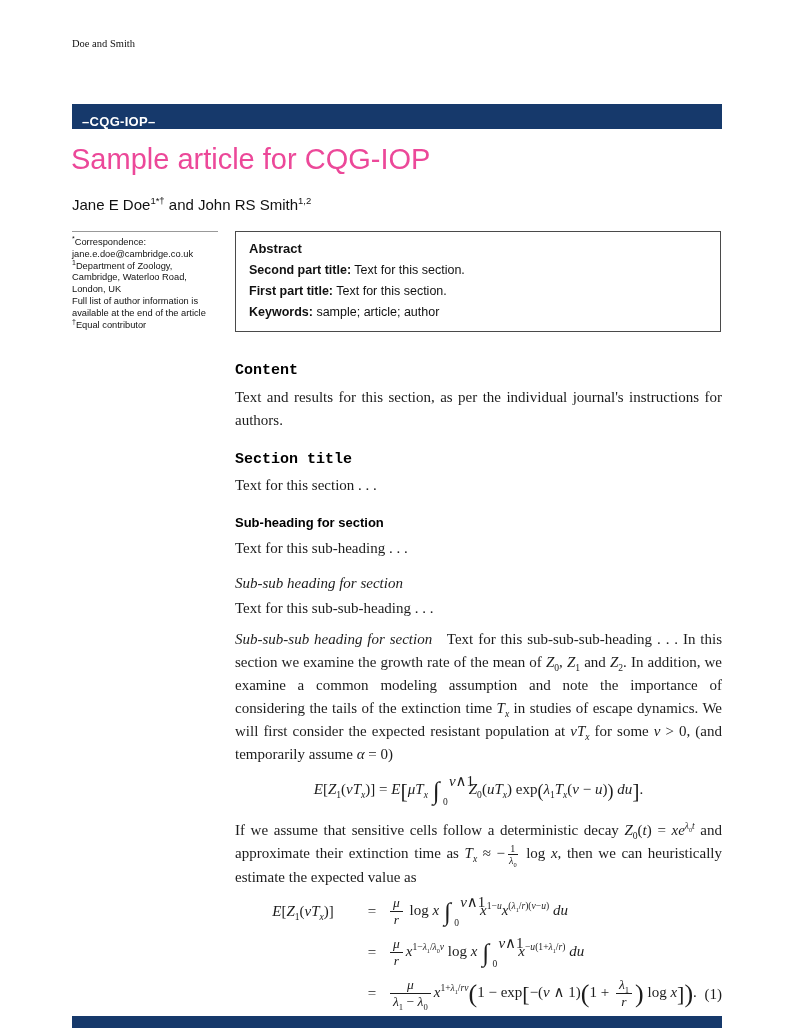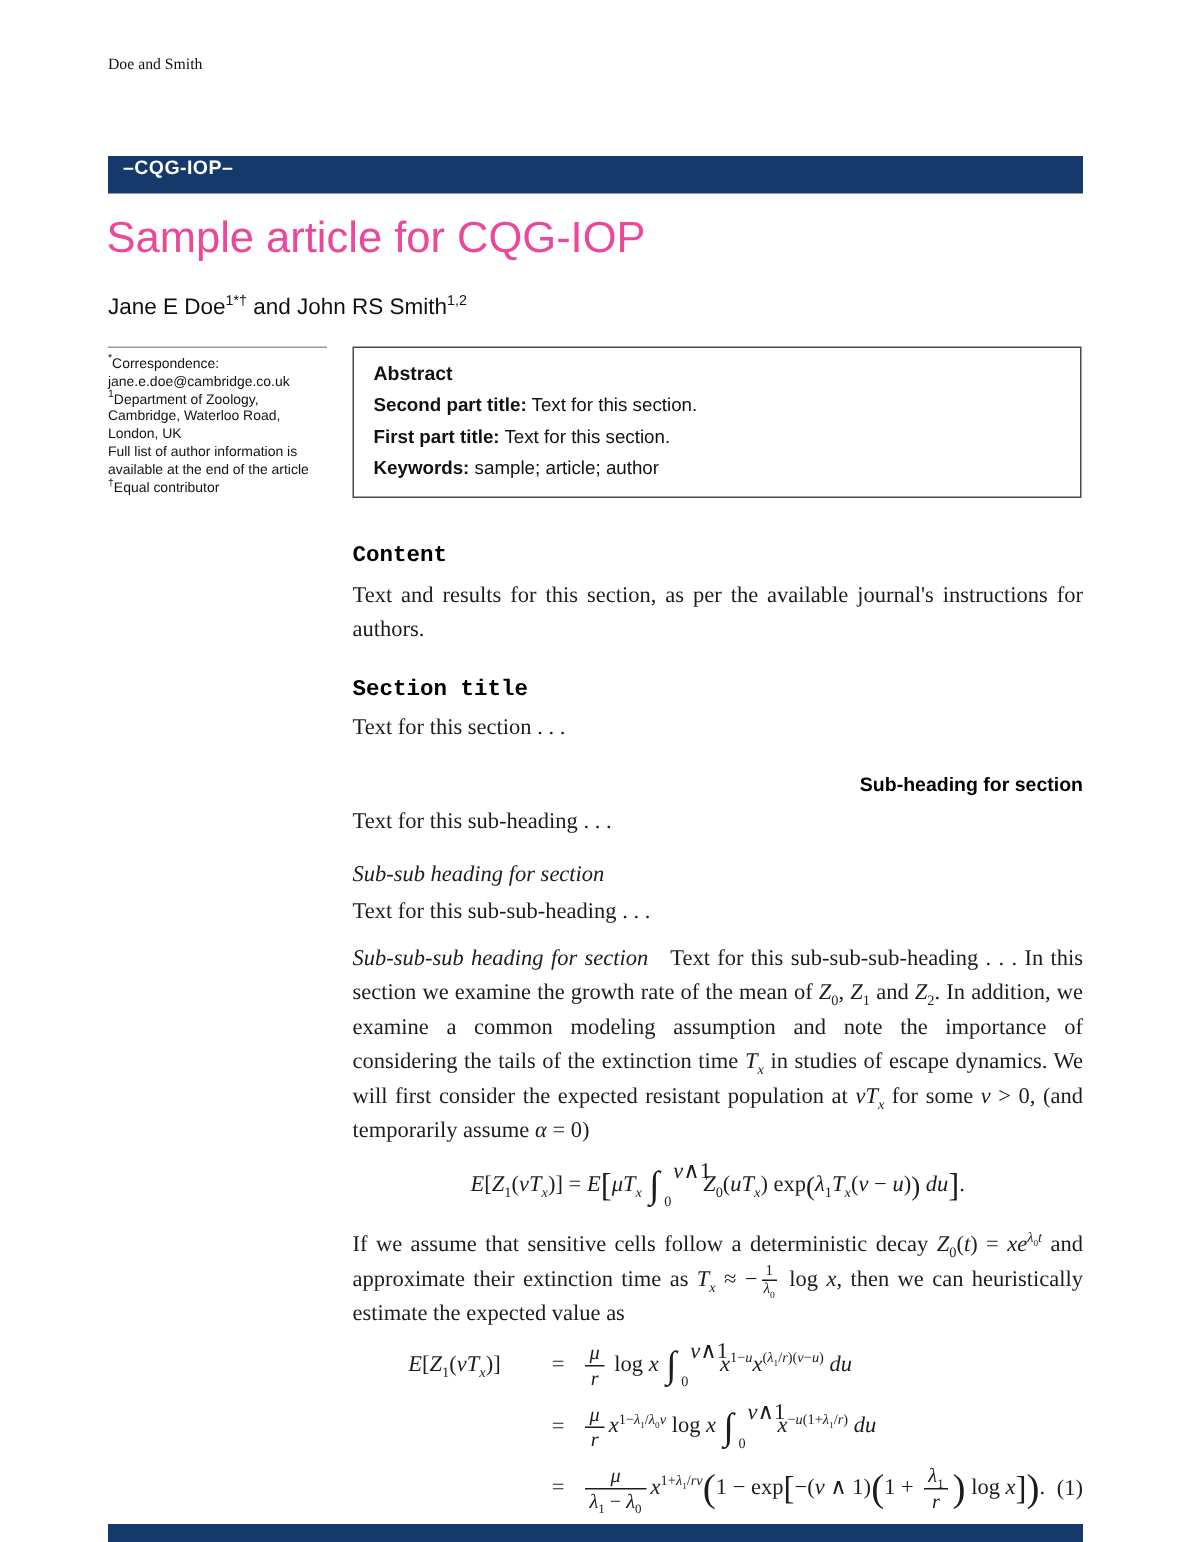--- a/index.html
+++ b/index.html
@@ -5,21 +5,21 @@
   :root { --accent:#16396b; }
   * { margin:0; padding:0; box-sizing:border-box; }
   html,body { background:#ffffff; }
   .page { position:relative; width:794px; height:1028px; background:#ffffff; overflow:hidden;
           font-family:"Liberation Serif", serif; color:#1c1c1c;border-radius:22px; }
 
   .running-head { position:absolute; left:72px; top:38px;
 rr                 font-family:"Liberation Sans", sans-serif; font-size:10.5px; color:#111; }
 
   .banner { position:absolute; left:72px; top:104px; width:650px; height:25px;
-            background:var(--accent); color:#ffffff; display:flex; align-items:flex-start;
+            background:var(--accent); color:#ffffff; display:flex; align-items:flex-end;
             font-family:"Liberation Sans", sans-serif; font-weight:700; font-size:13px;
             padding-left:10px; letter-spacing:.3px; }
 
   .title { position:absolute; left:71px; top:143px; font-family:"Liberation Sans", sans-serif;
            font-weight:400; font-size:29px; color:#ec4899; }
 
   .authors { position:absolute; left:72px; top:196px; font-family:"Liberation Sans", sans-serif;
              font-size:15px; color:#111; }
   .authors sup { font-size:9.5px; }
 
@@ -32,21 +32,21 @@
   .abstract { position:absolute; left:235px; top:231px; width:486px;
               border:1px solid #4a4a4a; padding:9px 13px 12px;
               font-family:"Liberation Sans", sans-serif; font-size:12.5px; color:#111; }
   .abstract-heading { font-weight:700; font-size:13px; }
   .abstract-item { margin-top:7px; }
   .abstract-item b { font-weight:700; }
 
   .main { position:absolute; left:235px; top:359px; width:487px;
           font-size:15px; line-height:23px; }
   .h-major { font-family:Liberation Mono, monospace; font-weight:700; font-size:15px; color:#000; }
-  .h-sub   { font-family:"Liberation Sans", sans-serif; font-weight:700; font-size:13px; color:#000;text-align:right; }
+  .h-sub   { font-family:"Liberation Sans", sans-serif; font-weight:700; font-size:13px; color:#000; }
   .h-subsub{ font-style:italic; font-size:15px; color:#1c1c1c; }
   p.body { text-align:justify; }
   .sp2{margin-bottom:2px}.sp3{margin-bottom:3px}.sp4{margin-bottom:4px}.sp6{margin-bottom:6px}
   .sp8{margin-bottom:8px}.sp12{margin-bottom:12px}.sp14{margin-bottom:14px}.sp16{margin-bottom:16px}
 
   sup { font-size:.64em; vertical-align:super; line-height:0; }
   sub { font-size:.64em; vertical-align:sub; line-height:0; }
   i { font-family:"Liberation Serif", serif; font-style:italic; }
 
   .eq-display { text-align:center; margin:2px 0 10px; line-height:1; padding:6px 0; }
@@ -101,21 +101,21 @@
 
   <section class="abstract">
     <div class="abstract-heading">Abstract</div>
     <p class="abstract-item"><b>Second part title:</b> <span>Text for this section.</span></p>
     <p class="abstract-item"><b>First part title:</b> <span>Text for this section.</span></p>
     <p class="abstract-item"><b>Keywords:</b> <span>sample; article; author</span></p>
   </section>
 
   <main class="main">
     <div class="h-major sp4">Content</div>
-    <p class="body sp16">Text and results for this section, as per the available journal's instructions for authors.</p>
+    <p class="body sp16">Text and results for this section, as per the individual journal's instructions for authors.</p>
 
     <div class="h-major sp3">Section title</div>
     <p class="body sp14">Text for this section . . .</p>
 
     <div class="h-sub sp3">Sub-heading for section</div>
     <p class="body sp12">Text for this sub-heading . . .</p>
 
     <div class="h-subsub sp2">Sub-sub heading for section</div>
     <p class="body sp8">Text for this sub-sub-heading . . .</p>
 

